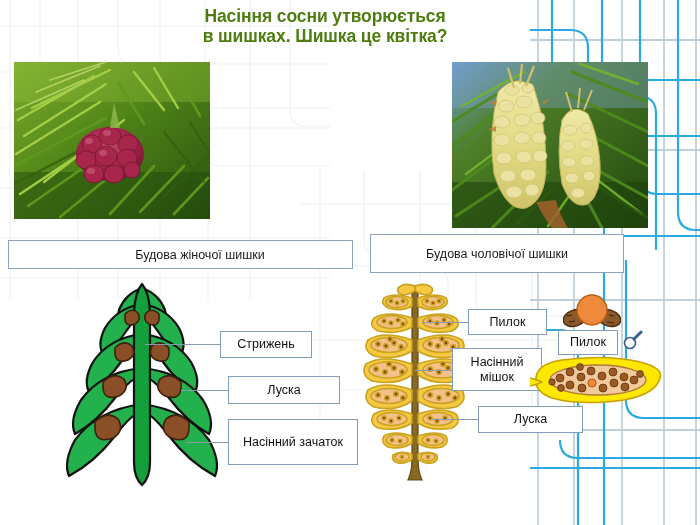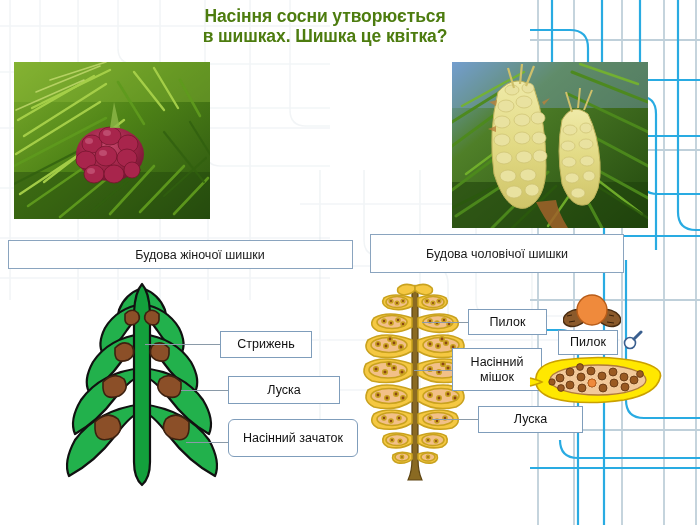--- a/index.html
+++ b/index.html
@@ -45,21 +45,21 @@
 
   
   .lbl{
     position:absolute;border:1px solid #7f9dbb;background:#ffffff;
     display:flex;align-items:center;justify-content:center;
     text-align:center;font-size:12.5px;color:#111;box-sizing:border-box;
     line-height:1.18;
   }
   #lbl-strizhen{left:220px;top:331px;width:92px;height:27px;}
   #lbl-luska-f{left:228px;top:376px;width:112px;height:28px;}
-  #lbl-nasinnyj{left:228px;top:419px;width:130px;height:38px;border-radius:6px;}
+  #lbl-nasinnyj{left:228px;top:419px;width:130px;height:46px;}
 
   #lbl-vis{left:468px;top:309px;width:79px;height:26px;}
   #lbl-pylok{left:558px;top:330px;width:60px;height:25px;}
   #lbl-pylkovyj{left:452px;top:348px;width:90px;height:43px;}
   #lbl-luska-m{left:478px;top:406px;width:105px;height:27px;}
 
   
   .leader{position:absolute;background:#8a9aa8;height:1px;}
 
   

